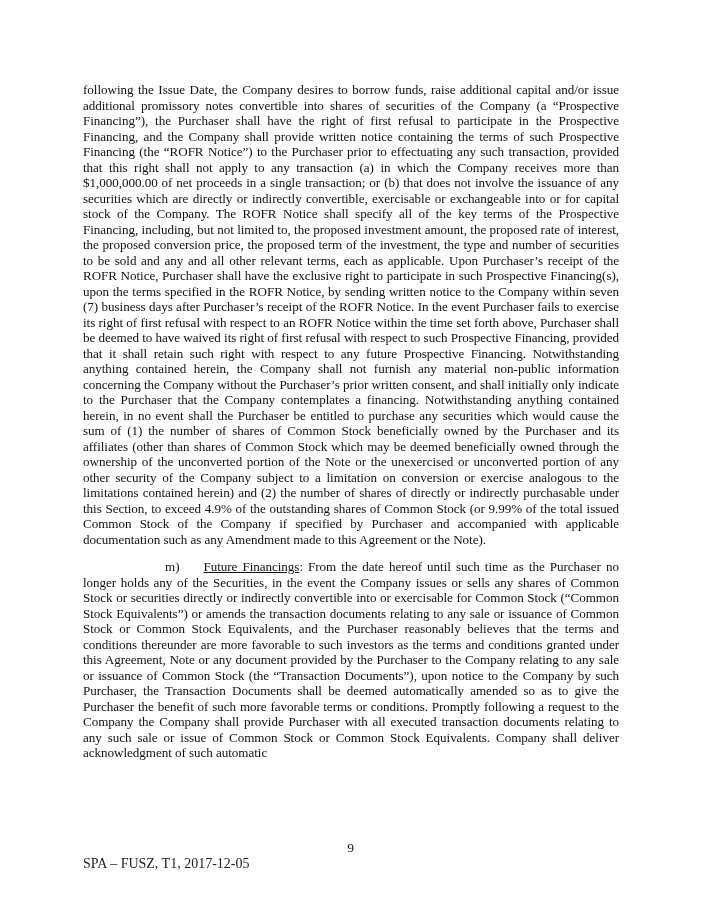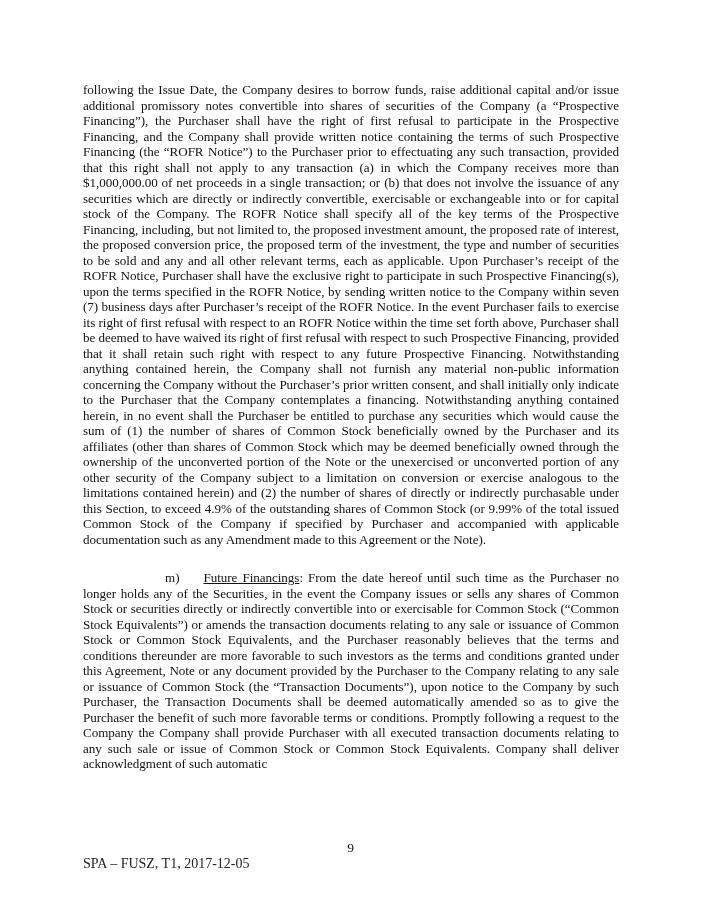--- a/index.html
+++ b/index.html
@@ -7,21 +7,21 @@
   .page {
     position: absolute; left: 0; top: 0; width: 701px; height: 906px; background: #fff; padding-left: 24px;
   }
   .body-text {
     position: absolute; left: 83px; top: 82px; width: 536px;
     font-family: "Liberation Serif", serif;
     font-size: 13.1px; line-height: 15.5px; color: #111;
     text-align: justify; letter-spacing: -0.05px;
   }
   .para { margin: 0; }
-  .para + .para { margin-top: 23px; }
+  .para + .para { margin-top: 12px; }
   .indent { display: inline-block; width: 82px; }
   .label-gap { display: inline-block; width: 24px; }
   .heading { text-decoration: underline; }
   .page-number {
     position: absolute; left: 0; width: 701px; top: 840px; text-align: center;
     font-family: "Liberation Serif", serif; font-size: 13.5px; color: #111;
   }
   .footer {
     position: absolute; left: 83px; top: 856px;
     font-family: "Liberation Serif", serif; font-size: 14px; color: #222;

